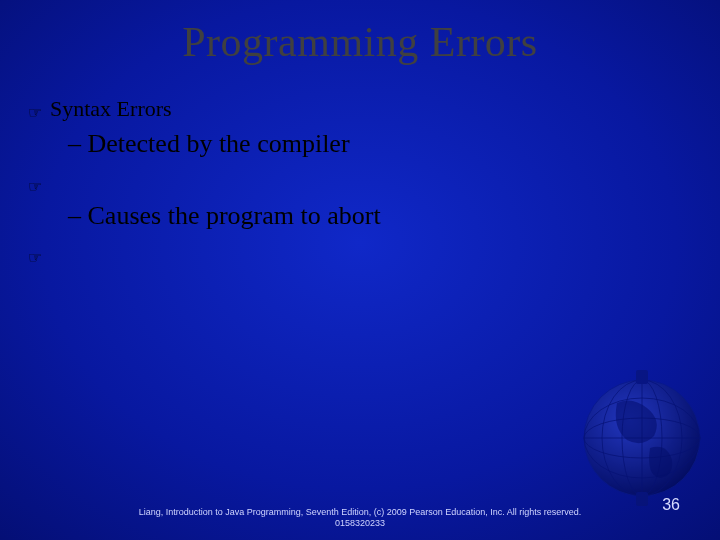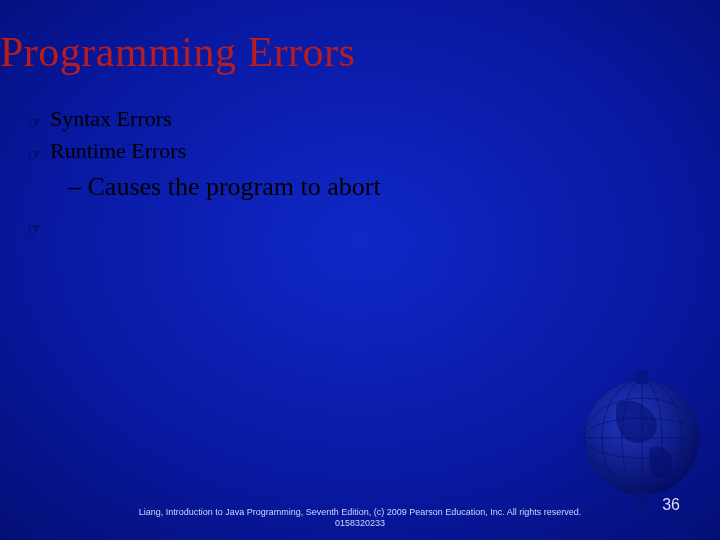--- a/index.html
+++ b/index.html
@@ -3,25 +3,25 @@
 <meta charset="utf-8">
 <style>
   * { margin: 0; padding: 0; box-sizing: border-box; }
   html, body { width: 720px; height: 540px; overflow: hidden; }
   body {
     background: radial-gradient(ellipse 900px 700px at 50% 45%, #1028c8 0%, #0818a0 35%, #020a60 70%, #000538 100%);
     font-family: "Times New Roman", Times, serif;
     position: relative;
   }
   .title {
-    text-align: left;
-    color: #b91c1c;
+    text-align: center;
+    color: #404040;
     font-size: 42px;
     font-weight: 400;
-    padding-top: 28px;
+    padding-top: 18px;
     letter-spacing: 0.5px;
   }
   .content {
     padding: 30px 28px 0 28px;
   }
   .bullet-row {
     display: flex;
     align-items: baseline;
     margin-bottom: 6px;
   }
@@ -85,24 +85,26 @@
 <body>
 
 <h1 class="title">Programming Errors</h1>
 
 <div class="content">
 
   <div class="bullet-row">
     <span class="finger-icon">☞</span>
     <span class="bullet-text">Syntax Errors</span>
   </div>
+  <div class="sub-row">
+    <span class="sub-text"><span>–</span> <span>Detected by the compiler</span></span>
+  </div>
 
   <div class="bullet-row">
     <span class="finger-icon">☞</span>
-    <span class="bullet-text">Runtime Errors</span>
   </div>
   <div class="sub-row">
     <span class="sub-text"><span>–</span> <span>Causes the program to abort</span></span>
   </div>
 
   <div class="bullet-row">
     <span class="finger-icon">☞</span>
   </div>
 
 </div>

